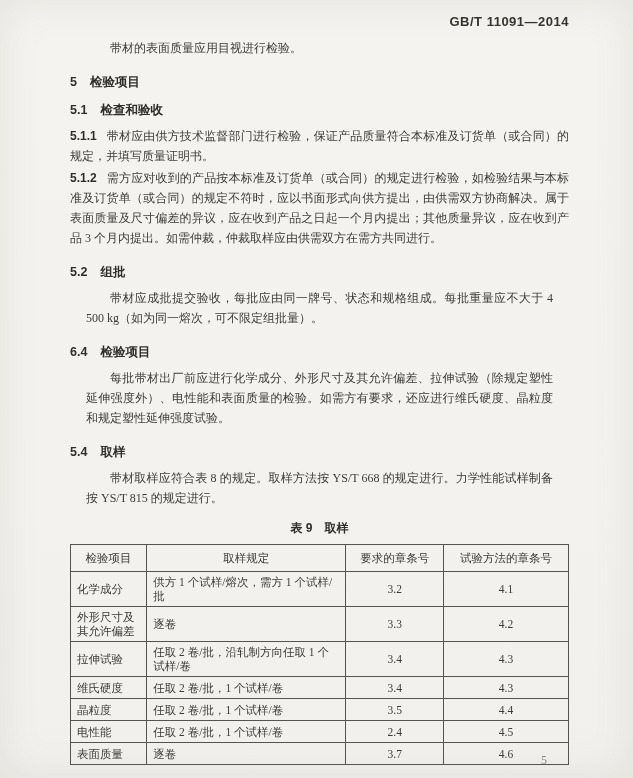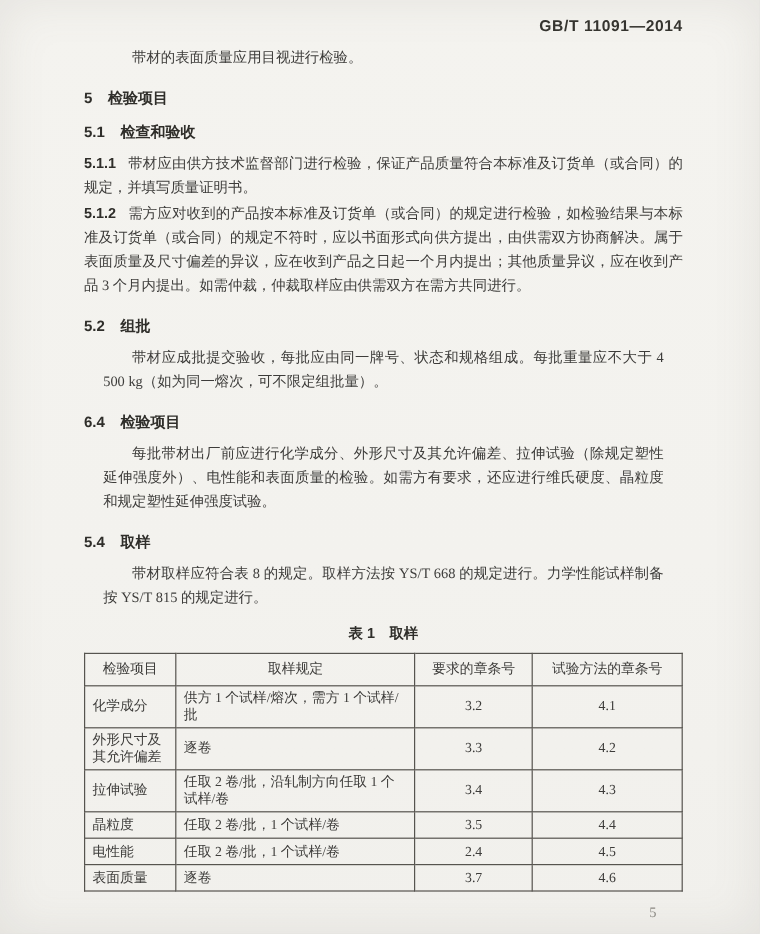--- a/index.html
+++ b/index.html
@@ -125,21 +125,21 @@
     <span class="num">6.4</span><span>检验项目</span>
   </div>
   <p class="body-p">每批带材出厂前应进行化学成分、外形尺寸及其允许偏差、拉伸试验（除规定塑性延伸强度外）、电性能和表面质量的检验。如需方有要求，还应进行维氏硬度、晶粒度和规定塑性延伸强度试验。</p>
 
   <div class="h">
     <span class="num">5.4</span><span>取样</span>
   </div>
   <p class="body-p">带材取样应符合表 8 的规定。取样方法按 YS/T 668 的规定进行。力学性能试样制备按 YS/T 815 的规定进行。</p>
 
   <div class="table-title">
-    <span class="num">表 1</span><span>取样</span>
+    <span class="num">表 9</span><span>取样</span>
   </div>
 
   <table class="t8">
     <colgroup>
       <col style="width:15.3%">
       <col style="width:40%">
       <col style="width:19.6%">
       <col style="width:25.1%">
     </colgroup>
     <thead>
@@ -163,20 +163,26 @@
         <td class="c-center">3.3</td>
         <td class="c-center">4.2</td>
       </tr>
       <tr>
         <td class="c-left">拉伸试验</td>
         <td class="c-left">任取 2 卷/批，沿轧制方向任取 1 个试样/卷</td>
         <td class="c-center">3.4</td>
         <td class="c-center">4.3</td>
       </tr>
       <tr>
+        <td class="c-left">维氏硬度</td>
+        <td class="c-left">任取 2 卷/批，1 个试样/卷</td>
+        <td class="c-center">3.4</td>
+        <td class="c-center">4.3</td>
+      </tr>
+      <tr>
         <td class="c-left">晶粒度</td>
         <td class="c-left">任取 2 卷/批，1 个试样/卷</td>
         <td class="c-center">3.5</td>
         <td class="c-center">4.4</td>
       </tr>
       <tr>
         <td class="c-left">电性能</td>
         <td class="c-left">任取 2 卷/批，1 个试样/卷</td>
         <td class="c-center">2.4</td>
         <td class="c-center">4.5</td>

